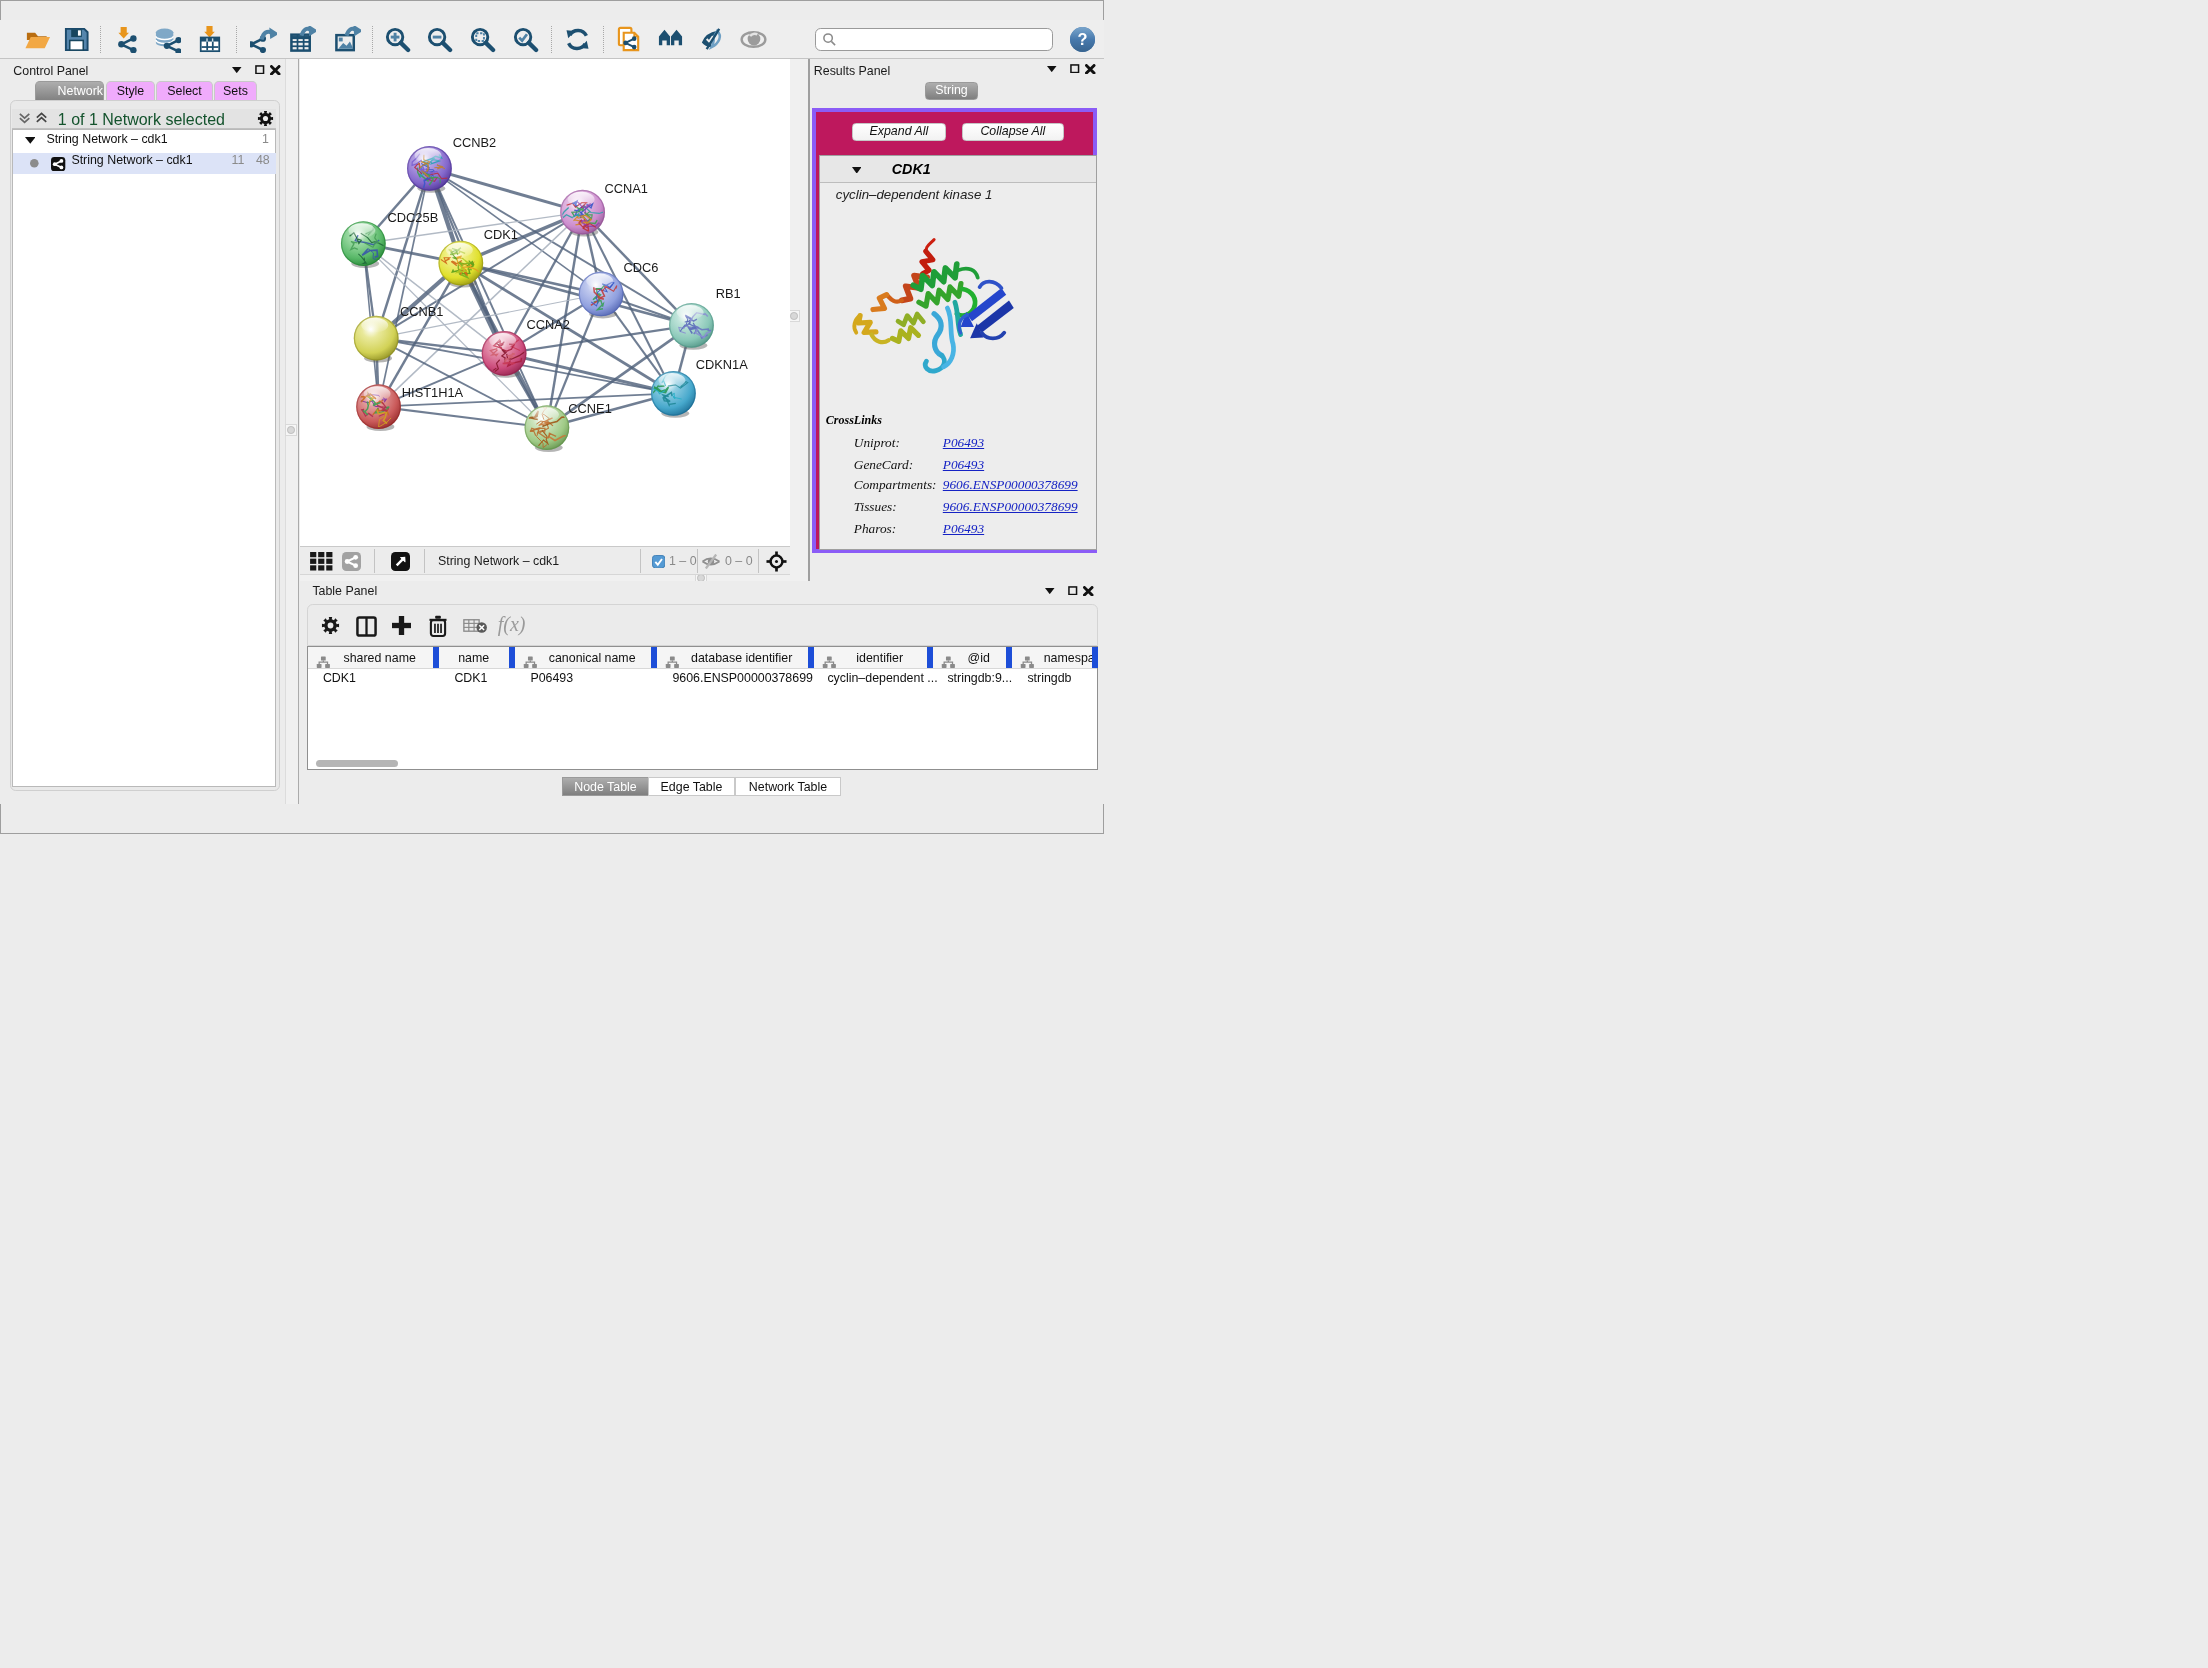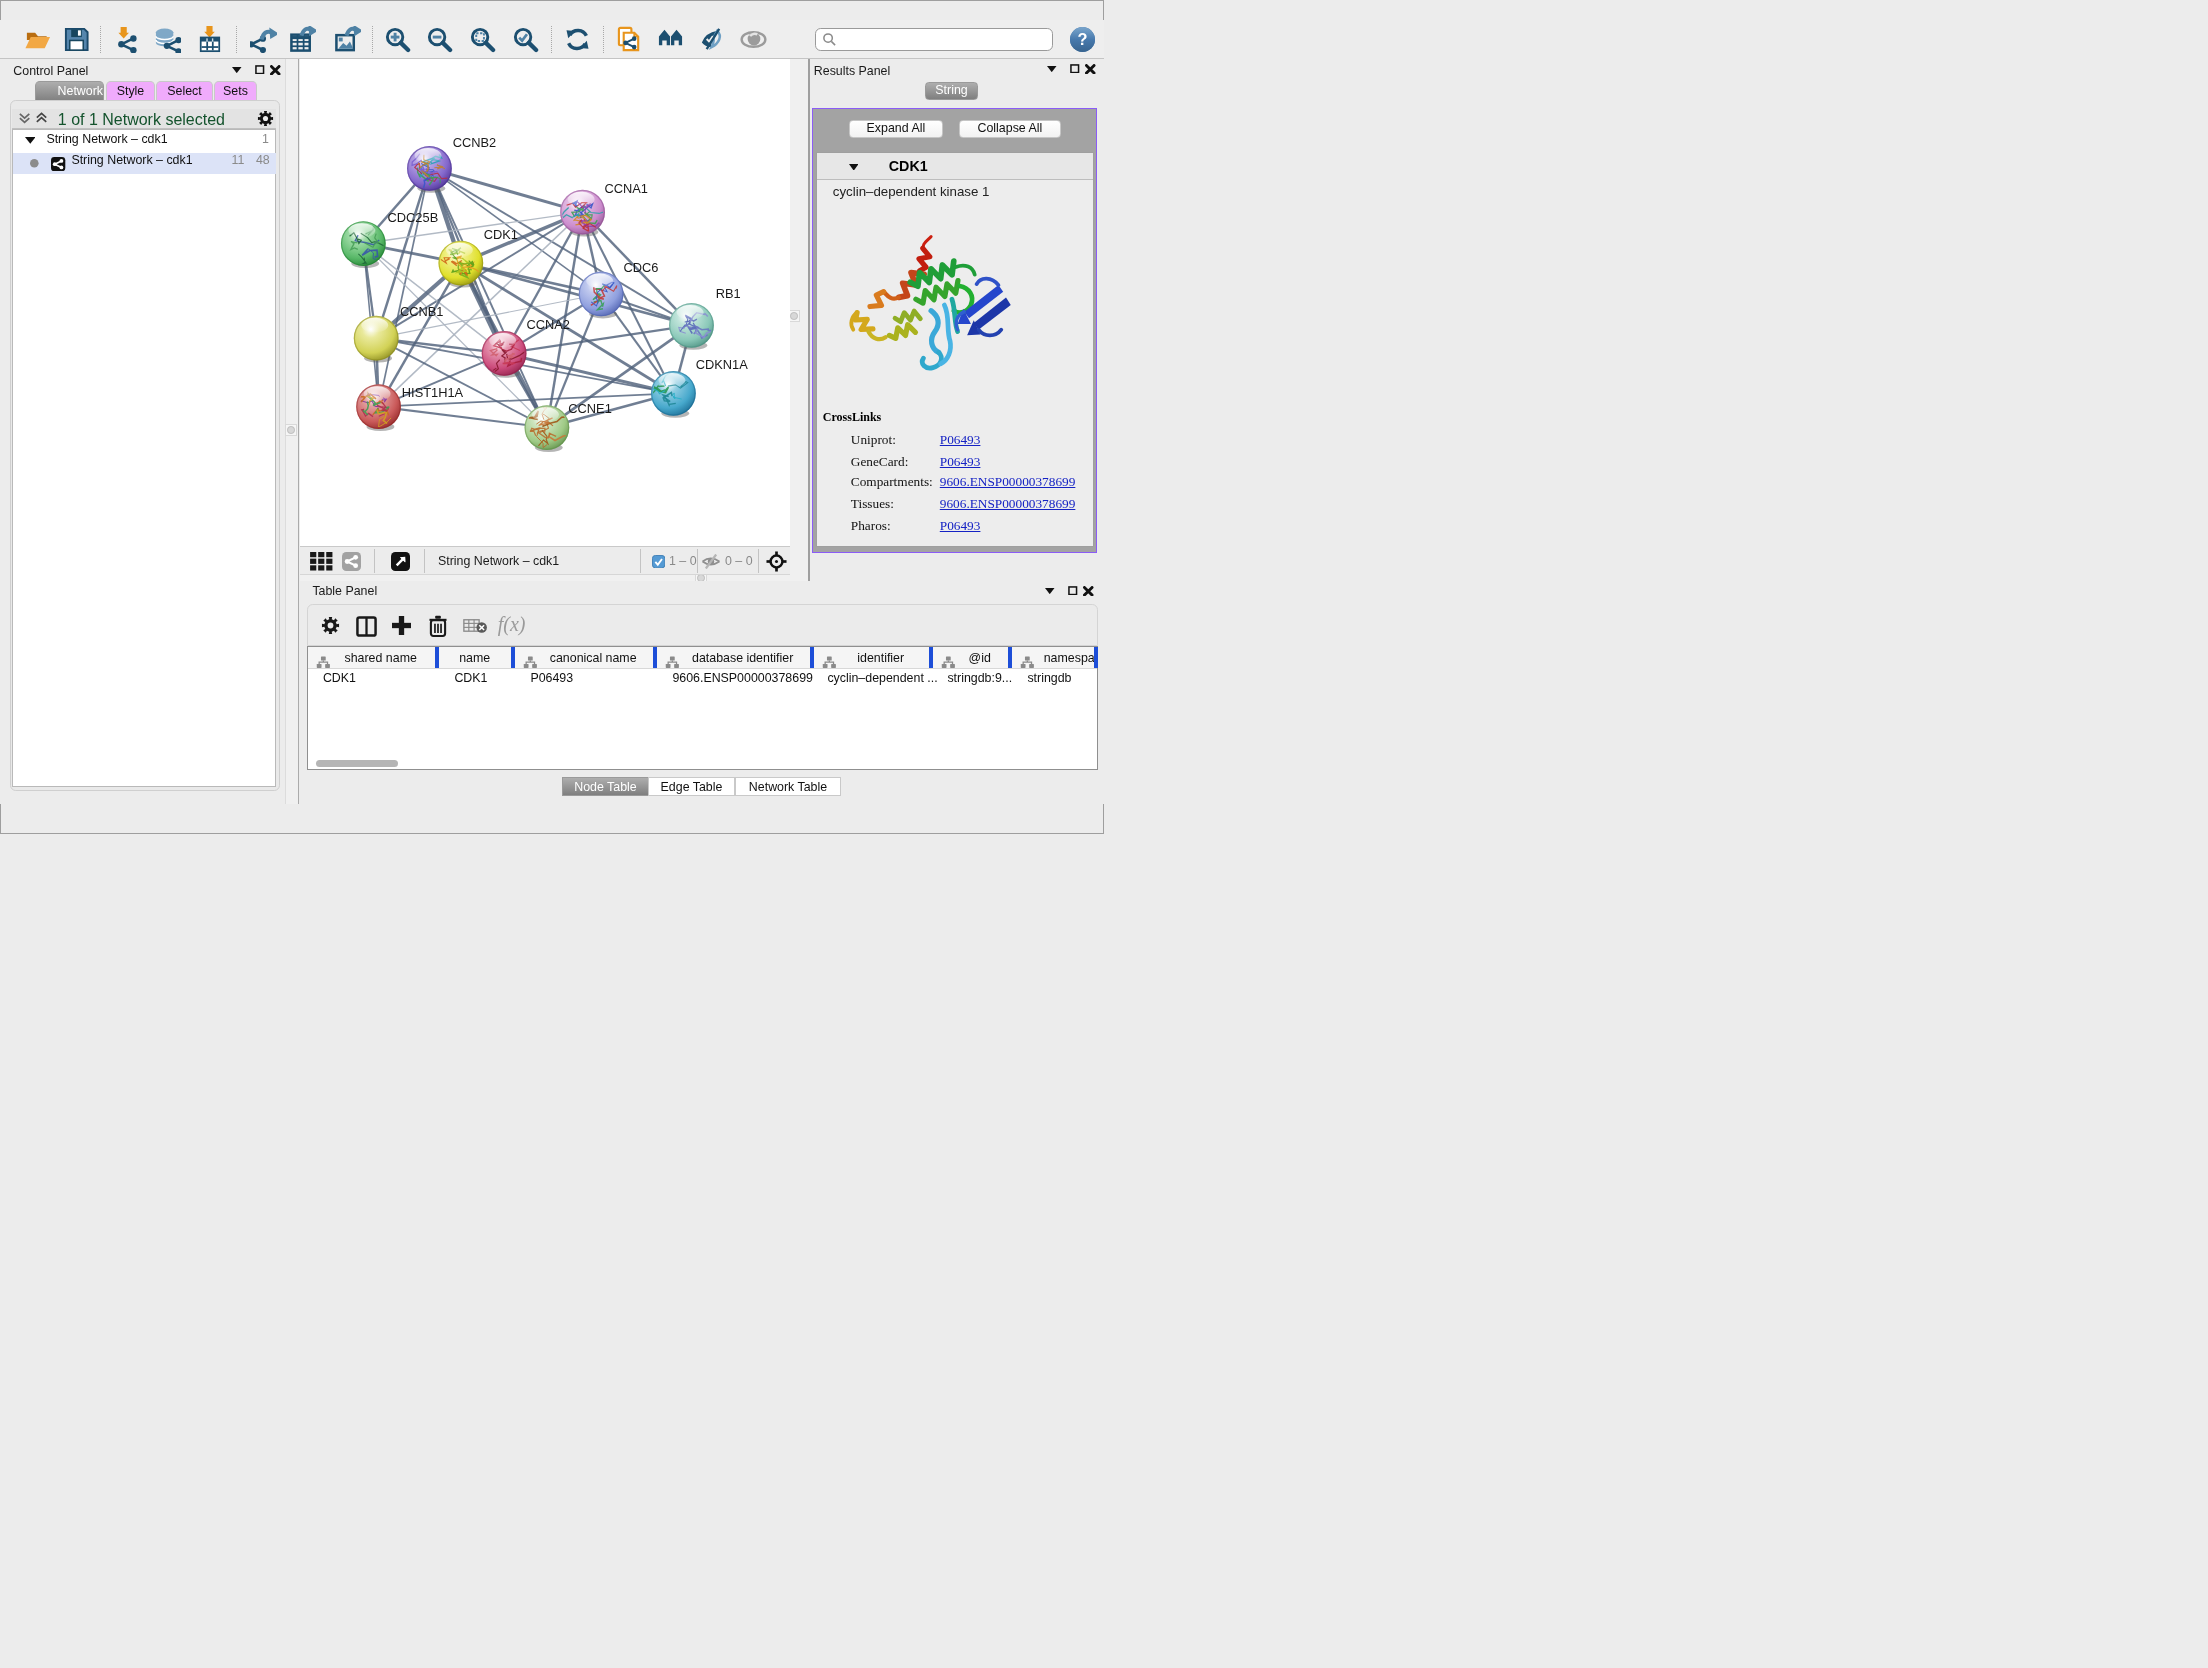--- a/index.html
+++ b/index.html
@@ -30,32 +30,32 @@
 
 .vsplit { background:#f0f0f0; }
 .handle { position:absolute; width:12.4px; height:12.4px; background:#f6f6f6; border:1px solid #d9d9d9; display:flex; align-items:center; justify-content:center; }
 .handle i { width:7.6px; height:7.6px; border-radius:50%; background:#d8d8d8; border:1px solid #bdbdbd; display:block; }
 
 #canvas { left:300px; top:59px; width:490px; height:487px; background:#fff; }
 #canvasbar { left:300px; top:546px; width:490px; height:28.5px; background:#ececec; border-top:1px solid #c9c9c9; border-bottom:1px solid #d6d6d6; }
 #canvasbar .cbsep { position:absolute; top:1.9px; height:24px; width:0; border-left:1px solid #c3c3c3; }
 
 #results { left:808px; top:59px; width:296px; height:522px; background:#ececec; border-left:2.9px double #9f9f9f; }
-#resbox { position:absolute; left:1.9px; top:49px; width:285px; height:445px; border:1px solid #8b5cf6; background:#a3a3a3; }
+#resbox { position:absolute; left:1.9px; top:49px; width:285px; height:445px; border:4px solid #8b5cf6; background:#be185d;font-style:italic; }
 .wbtn { position:absolute; background:linear-gradient(#ffffff,#f2f2f2); border:1px solid #c6c6c6; border-radius:3.8px; font-size:12.4px; color:#111; text-align:center; }
 #cdkbox { position:absolute; left:2.9px; top:43px; width:278px; height:395px; border:1px solid #9f9f9f; background:#ededed; }
 #cdkhead { position:absolute; left:0; top:0; width:100%; height:27px; background:#e7e7e7; border-bottom:1px solid #bdbdbd; }
 .serif { font-family:"Liberation Serif",serif; }
 .crossrow { position:absolute; font-size:13.3px; color:#111; }
 .crossrow a { color:#1522c4; }
 
 #tablepanel { left:300px; top:581px; width:805px; height:223px; background:#ececec; }
 #ttoolbar { position:absolute; left:6.7px; top:23px; width:791px; height:42px; background:#ebebeb; border:1px solid #d4d4d4; border-radius:5.7px 5.7px 0 0; }
 #tbl { position:absolute; left:6.7px; top:65px; width:791px; height:124px; background:#fff; border:1px solid #8f8f8f; }
-.th { position:absolute; top:0; height:21px; font-size:12.4px; color:#111; background:#f5f5f5; border-right:4px solid #1d4ed8; display:flex; align-items:center; justify-content:center; padding-left:19px; overflow:hidden; white-space:nowrap; }
+.th { position:absolute; top:0; height:21px; font-size:12.4px; color:#111; background:#f5f5f5; border-right:6px solid #1d4ed8; display:flex; align-items:center; justify-content:center; padding-left:19px; overflow:hidden; white-space:nowrap; }
 .td { position:absolute; top:21px; height:21px; font-size:12.4px; color:#111; padding-left:5.7px; line-height:21px; }
 .btab { position:absolute; top:196px; height:19px; border:1px solid #c9c9c9; background:#fff; font-size:12.4px; text-align:center; line-height:18px; color:#111; }
 
 #status { left:0; top:804px; width:1104px; height:30px; background:#ececec; border-top:1px solid #c9c9c9; }
 .sbtn { position:absolute; background:linear-gradient(#fdfdfd,#f0f0f0); border:1px solid #c6c6c6; }
 </style>
 </head>
 <body>
 <div id="win">
 

